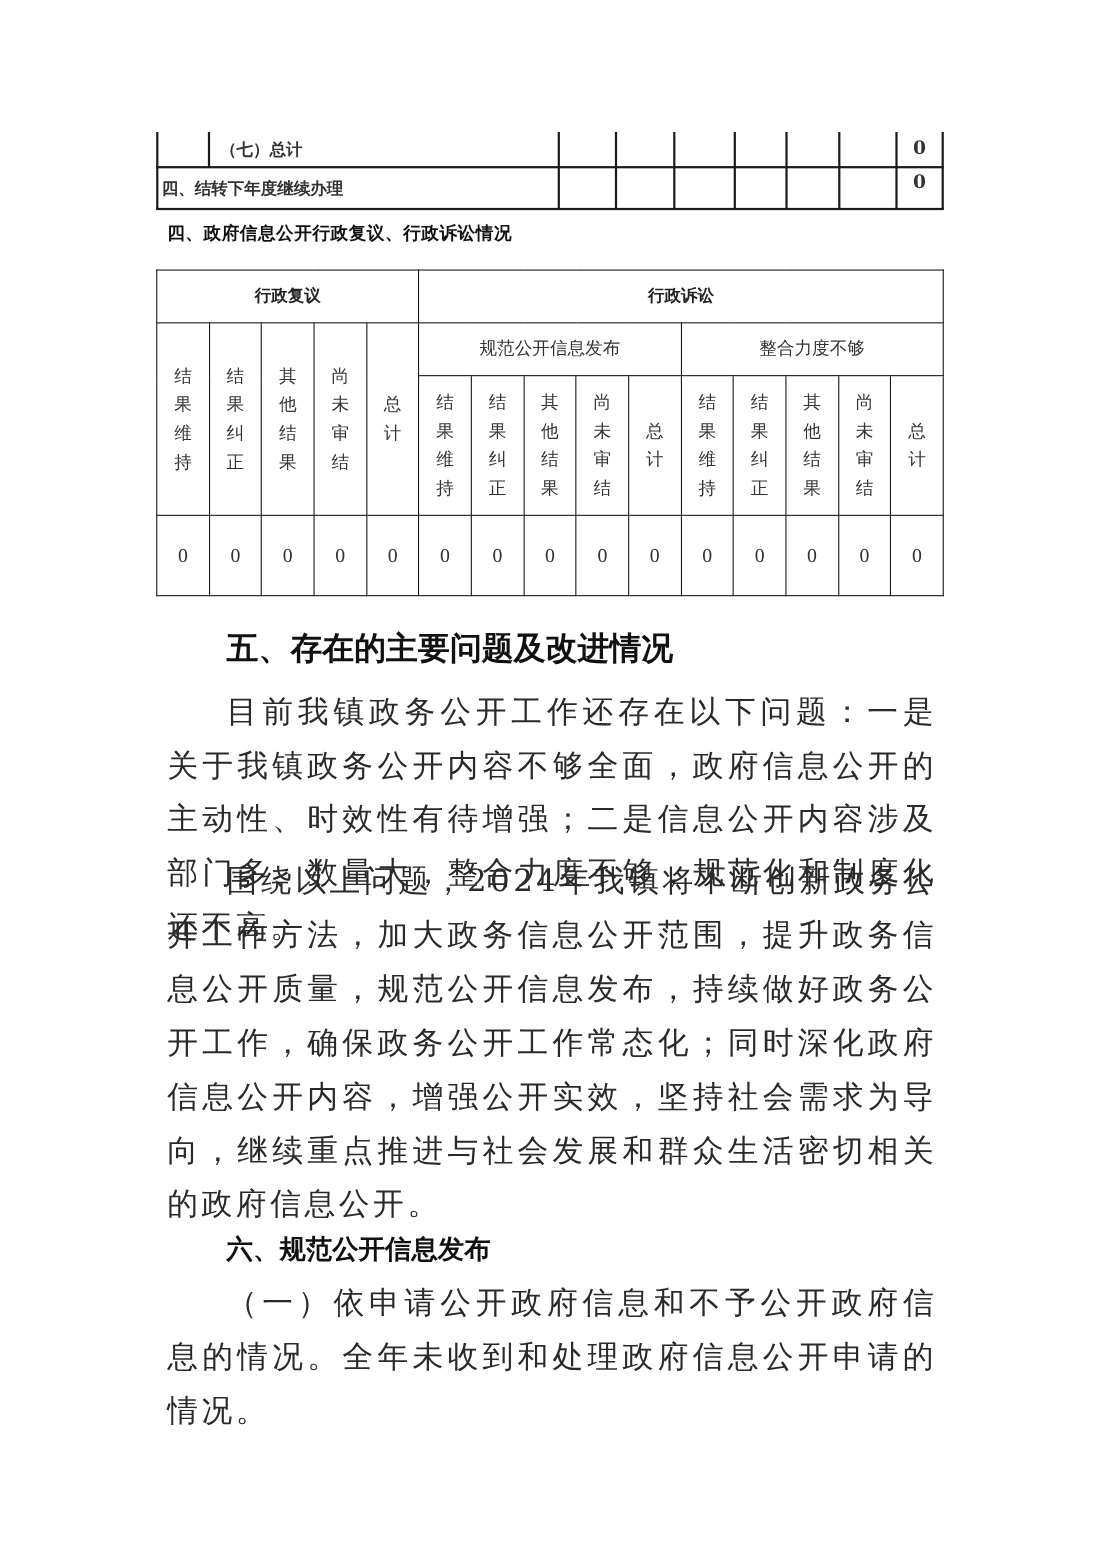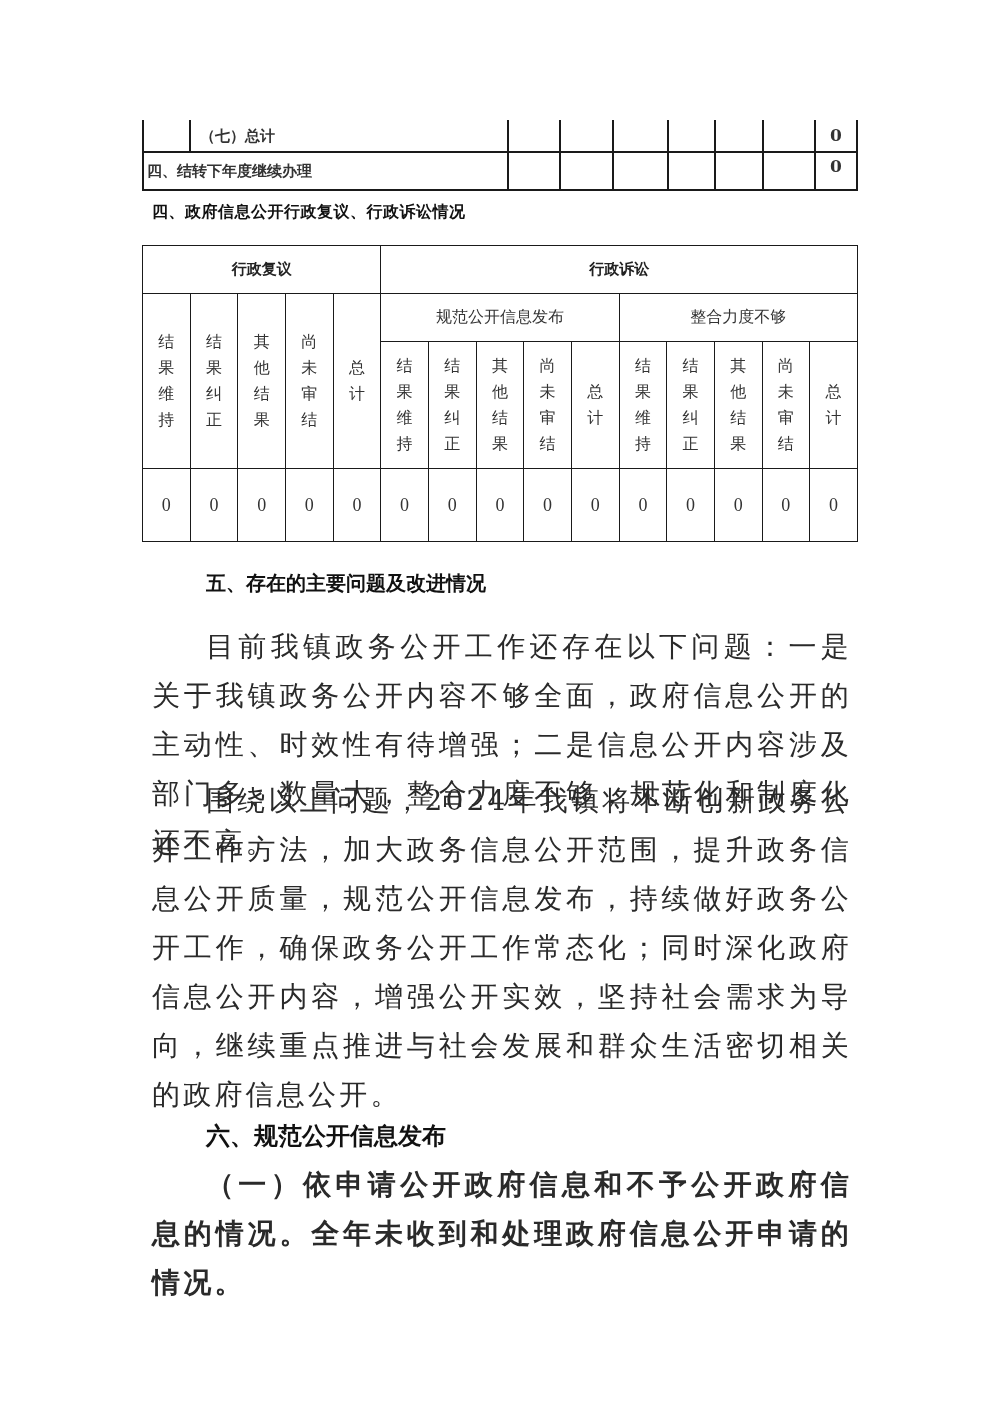--- a/index.html
+++ b/index.html
@@ -115,18 +115,18 @@
     <td>0</td>
     <td>0</td>
     <td>0</td>
     <td>0</td>
     <td>0</td>
     <td>0</td>
   </tr>
 </tbody>
   </table>
 
-<div class="h-section" style="left:206px;top:570px;font-size:20px;">五、存在的主要问题及改进情况</div>
+<div class="h-section" style="left:206px;top:570px;font-size:29px;">五、存在的主要问题及改进情况</div>
 <div class="para" style="top:622px;text-indent:54px;">目前我镇政务公开工作还存在以下问题：一是关于我镇政务公开内容不够全面，政府信息公开的主动性、时效性有待增强；二是信息公开内容涉及部门多、数量大，整合力度不够，规范化和制度化还不高。</div>
 <div class="para" style="top:776px;text-indent:54px;">围绕以上问题，2024年我镇将不断创新政务公开工作方法，加大政务信息公开范围，提升政务信息公开质量，规范公开信息发布，持续做好政务公开工作，确保政务公开工作常态化；同时深化政府信息公开内容，增强公开实效，坚持社会需求为导向，继续重点推进与社会发展和群众生活密切相关的政府信息公开。</div>
 
 <div class="h-section" style="left:206px;top:1120px;font-size:24px;">六、规范公开信息发布</div>
-<div class="para" style="top:1160px;text-indent:54px;font-weight:bold;">（一）依申请公开政府信息和不予公开政府信息的情况。全年未收到和处理政府信息公开申请的情况。</div>
+<div class="para" style="top:1160px;text-indent:54px;">（一）依申请公开政府信息和不予公开政府信息的情况。全年未收到和处理政府信息公开申请的情况。</div>
 
 </body></html>

